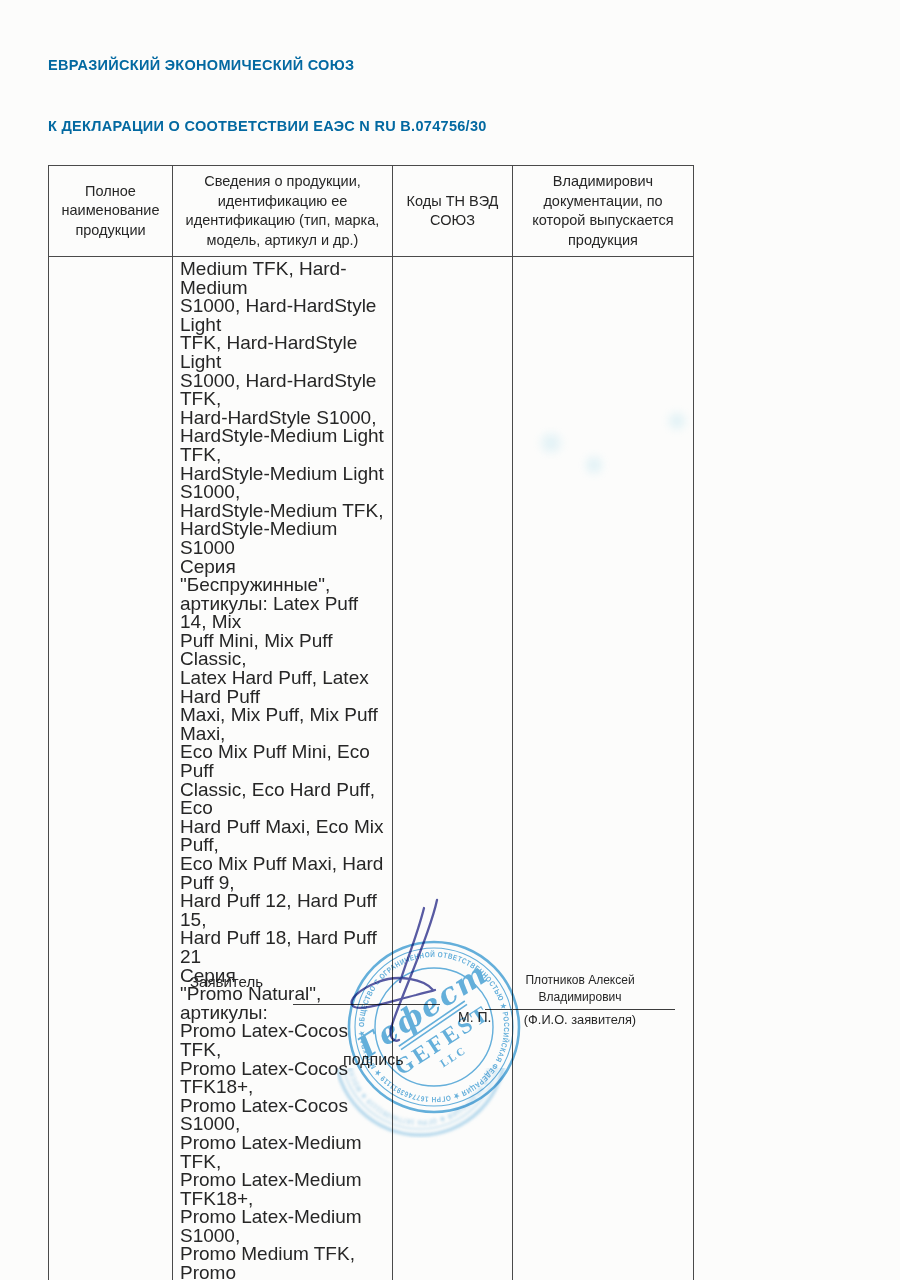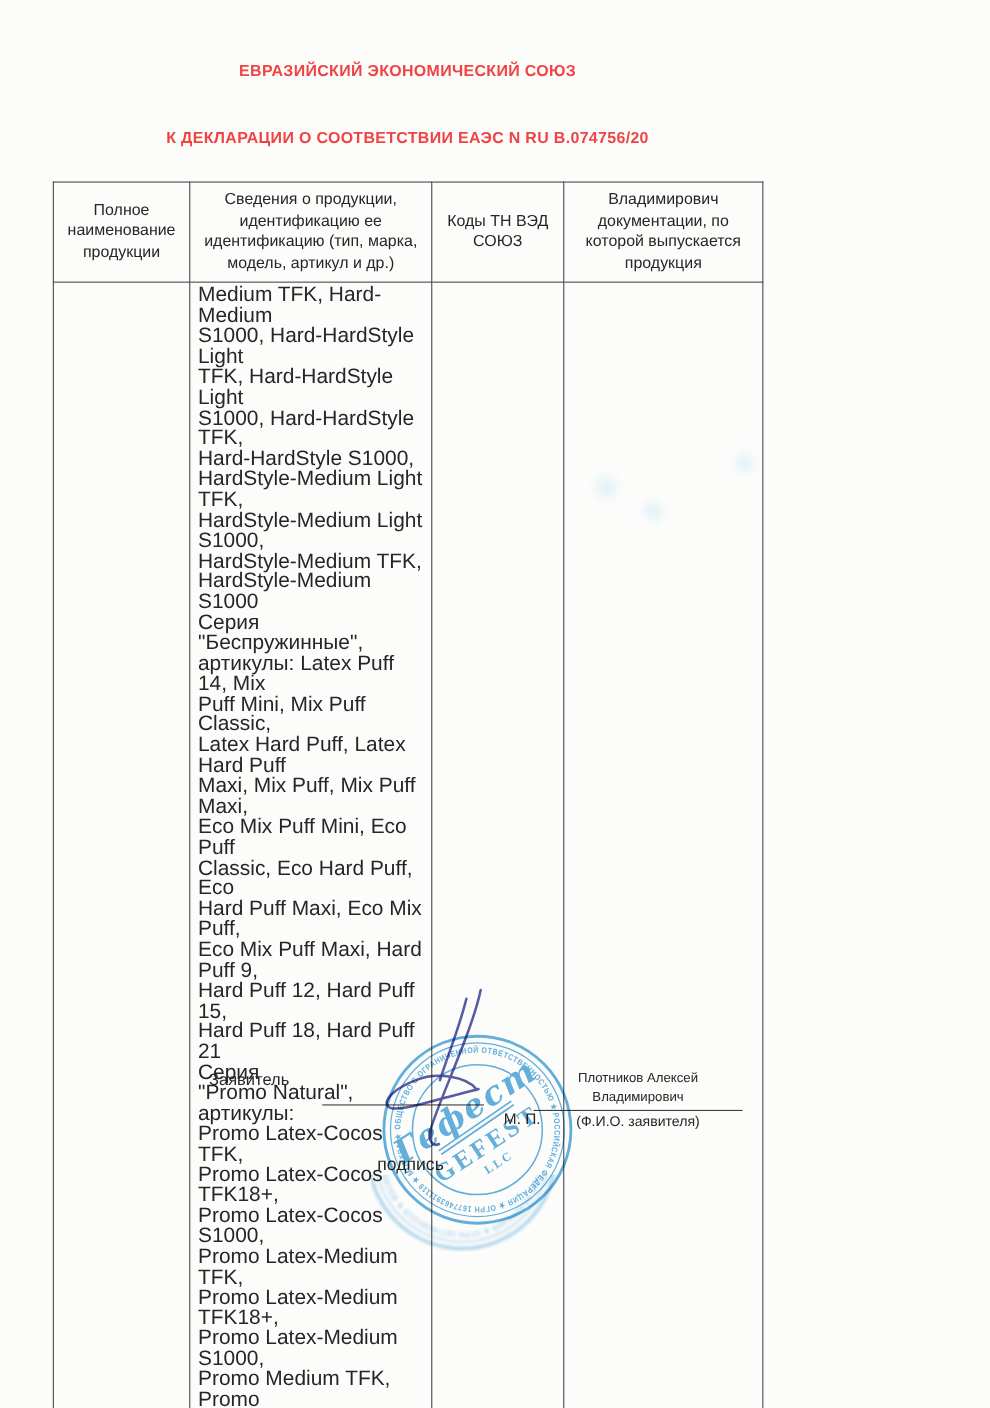--- a/index.html
+++ b/index.html
@@ -3,22 +3,22 @@
 <meta charset="utf-8">
 <style>
   html,body{margin:0;padding:0;}
   .page{
     position:relative; width:900px; height:1280px;
     background:#fcfcfb; overflow:hidden;
     font-family:"Liberation Sans", sans-serif;
     color:#262626;
   }
   .title{
-    position:absolute; left:48px; width:645px; text-align:center;
-    font-weight:700; font-size:14.5px; letter-spacing:.3px; color:#ef4444;
+    position:absolute; left:48px; width:645px; text-align:left;
+    font-weight:700; font-size:14.5px; letter-spacing:.3px; color:#0369a1;
   }
   .t1{top:57px;} .t2{top:89px;} .t3{top:118px;}
 
   table.decl{
     position:absolute; left:48px; top:165px; width:645px;
     border-collapse:collapse; table-layout:fixed;
   }
   table.decl th, table.decl td{
     border:1px solid #4a4a4a;
   }
@@ -58,21 +58,21 @@
   .sm1{left:534px; top:430px; width:34px; height:26px;}
   .sm2{left:583px; top:450px; width:22px; height:30px;}
   .sm3{left:664px; top:408px; width:26px; height:26px;}
 </style>
 </head>
 <body>
 
 <div class="page">
 
   <div class="title t1">ЕВРАЗИЙСКИЙ ЭКОНОМИЧЕСКИЙ СОЮЗ</div>
-  <div class="title t3">К ДЕКЛАРАЦИИ О СООТВЕТСТВИИ ЕАЭС N RU В.074756/20</div>
+  <div class="title t3">К ДЕКЛАРАЦИИ О СООТВЕТСТВИИ ЕАЭС N RU В.074756/30</div>
 
   <table class="decl">
     <colgroup>
       <col style="width:124px">
         <col style="width:220px">
         <col style="width:120px">
         <col style="width:181px">
     </colgroup>
     <thead>
       <tr>

